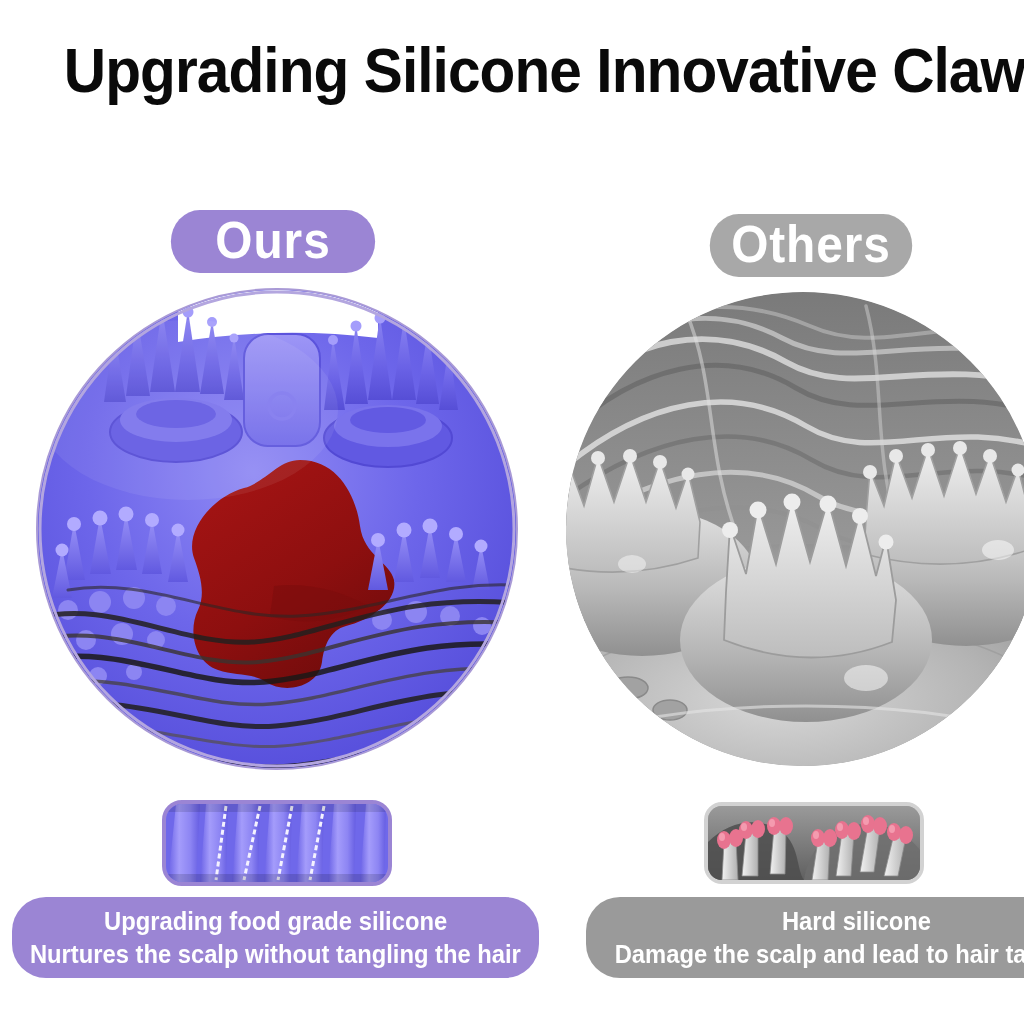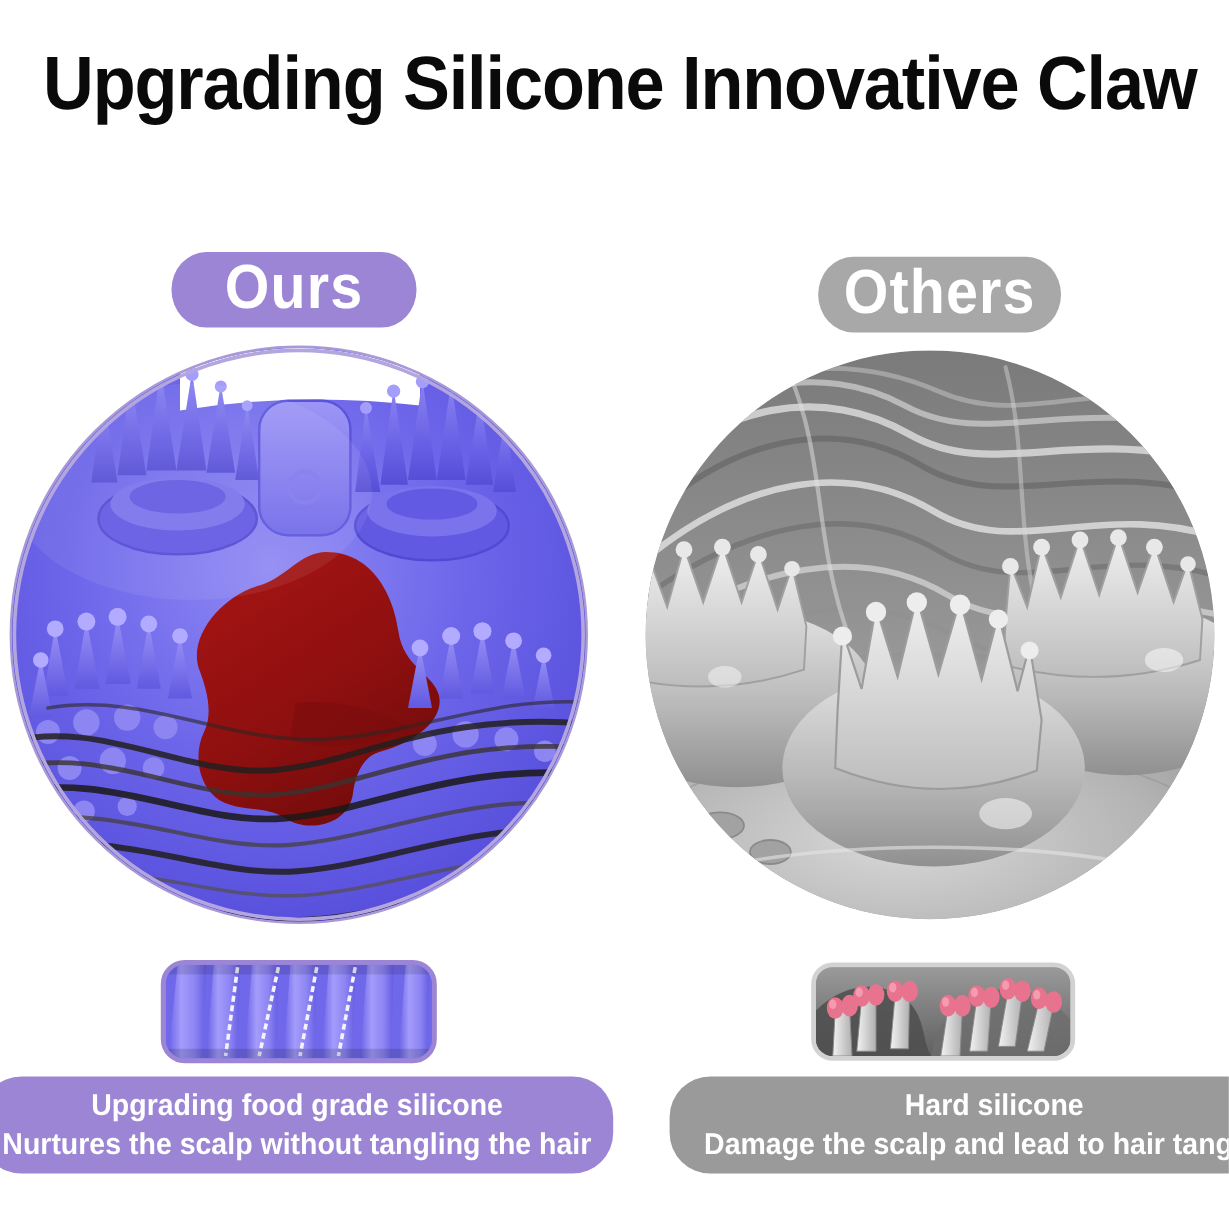--- a/index.html
+++ b/index.html
@@ -3,21 +3,21 @@
 <meta charset="utf-8">
 <style>
   html,body{margin:0;padding:0;}
   body{
     width:1024px;height:1024px;
     background:#ffffff;
     font-family:"Liberation Sans",sans-serif;
     overflow:hidden;
     position:relative;
   }
-  .page{position:relative;width:884px;height:1024px;}
+  .page{position:relative;width:884px;height:1024px;margin-left:28px;}
 
   
   .title{
     position:absolute;left:0;top:36px;width:1024px;
     text-align:center;
     font-family:"Liberation Sans",sans-serif;
     font-weight:bold;
     font-size:63px;
     line-height:68px;
     letter-spacing:-1px;

